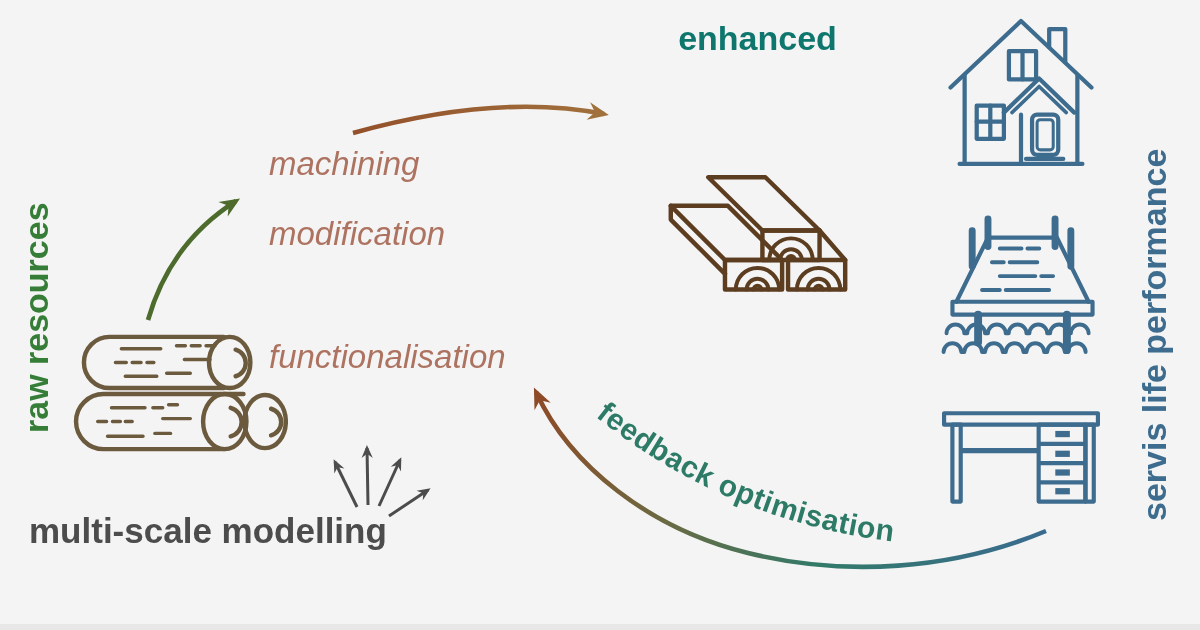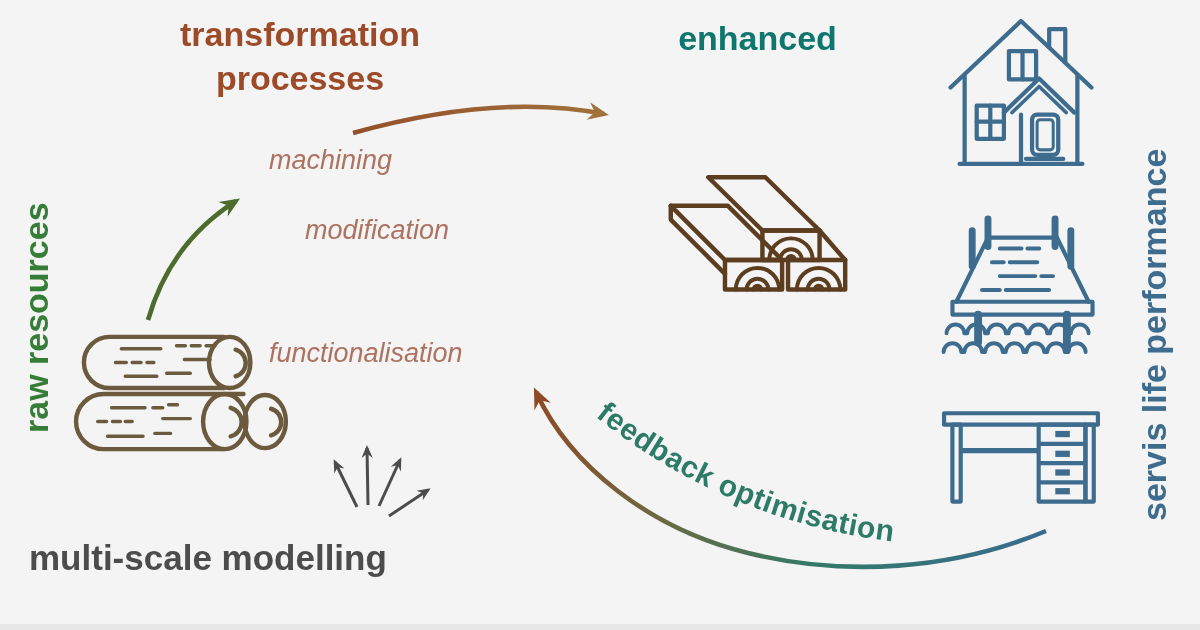--- a/index.html
+++ b/index.html
@@ -10,33 +10,33 @@
   }
   .overlay { position:absolute; left:0; top:0; width:1200px; height:630px; }
   .stage-title {
     position:absolute; font-weight:bold; font-size:34px;
     line-height:1.28; text-align:center; white-space:nowrap;
   }
   .t-transform { left:130px; top:13px; width:340px; color:#9c4a28; }
   .t-enhanced  { left:645px; top:17px; width:225px; color:#0f766e; }
   .step {
     position:absolute; left:269px; font-style:italic;
-    font-size:27px; color:#ad7360; white-space:nowrap;
+    font-size:33px; color:#ad7360; white-space:nowrap;
   }
   .step-0 { top:145px; }
-  .step-1 { top:215px;margin-left:36px; }
+  .step-1 { top:215px; }
   .step-2 { top:290px;margin-top:48px; }
   .vtext {
     position:absolute; transform:rotate(-90deg); transform-origin:0 0;
     font-weight:bold; font-size:34px; white-space:nowrap;
   }
   .v-raw     { left:17px;   top:433px; color:#367d38; }
   .v-service { left:1135px; top:521px; color:#3d6c8e; }
   .modelling {
-    position:absolute; left:29px; top:534px;
+    position:absolute; left:29px; top:507px;
     font-weight:bold; font-size:35px; line-height:1.38;
     color:#4c4c4c; white-space:nowrap;
   }
   .icon { position:absolute; }
   .i-logs   { left:66px;  top:328px; width:222px; height:130px; }
   .i-lumber { left:656px; top:160px; width:202px; height:136px; }
   .i-house  { left:946px; top:17px;  width:150px; height:153px; }
   .i-pier   { left:941px; top:211px; width:163px; height:146px; }
   .i-desk   { left:942px; top:411px; width:158px; height:96px;  }
   .fb-label {
@@ -91,24 +91,20 @@
     </text>
 
     <g fill="none" stroke="#4c4c4c" stroke-width="3" marker-end="url(#mGray)">
       <path d="M357 507 L335 462"></path>
       <path d="M368 505 L367 448"></path>
       <path d="M379 506 L400 460"></path>
       <path d="M389 516 L428 490"></path>
     </g>
   </svg>
 
-  <div class="stage-title t-transform">
-    <div>transformation</div>
-    <div>processes</div>
-  </div>
 
   <div class="stage-title t-enhanced">
     <div>enhanced</div>
   </div>
 
   <div class="step step-0">machining</div>
   <div class="step step-1">modification</div>
   <div class="step step-2">functionalisation</div>
 
   <div class="vtext v-raw">raw resources</div>

